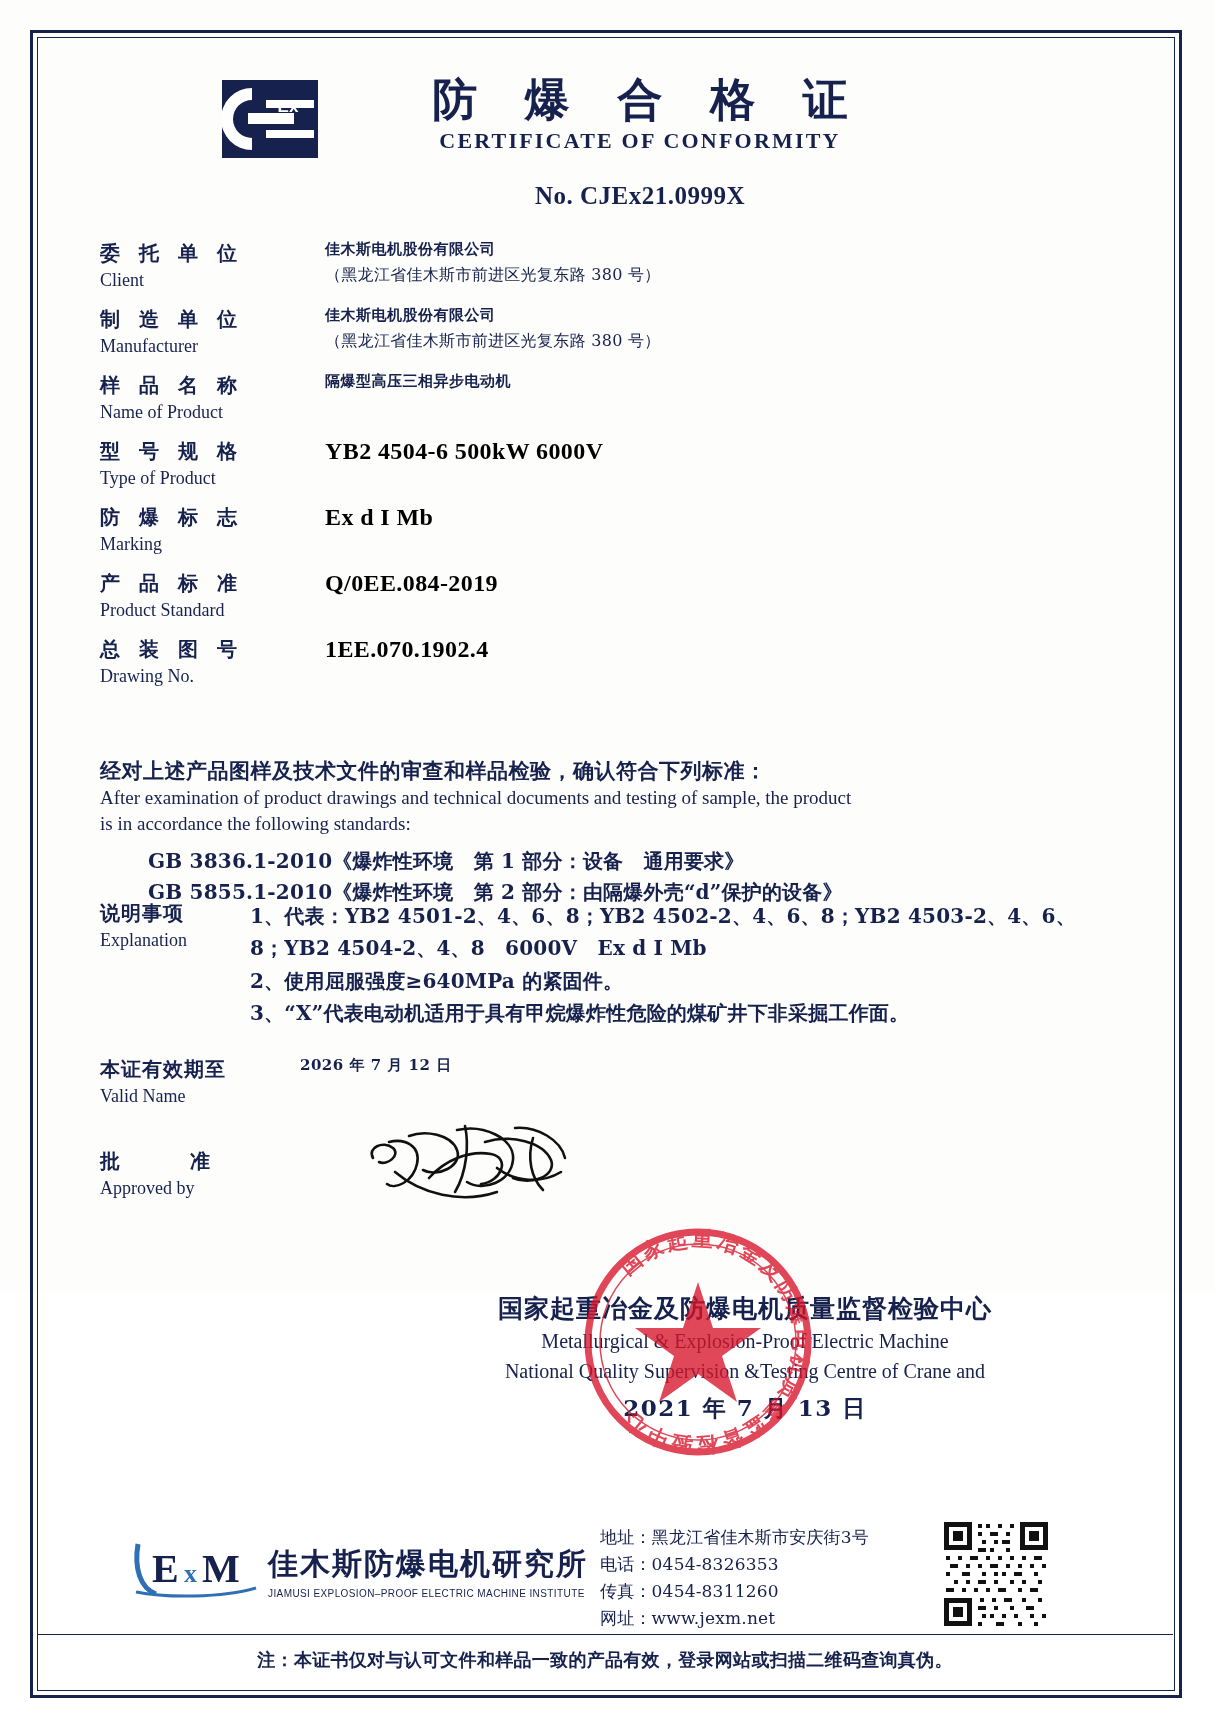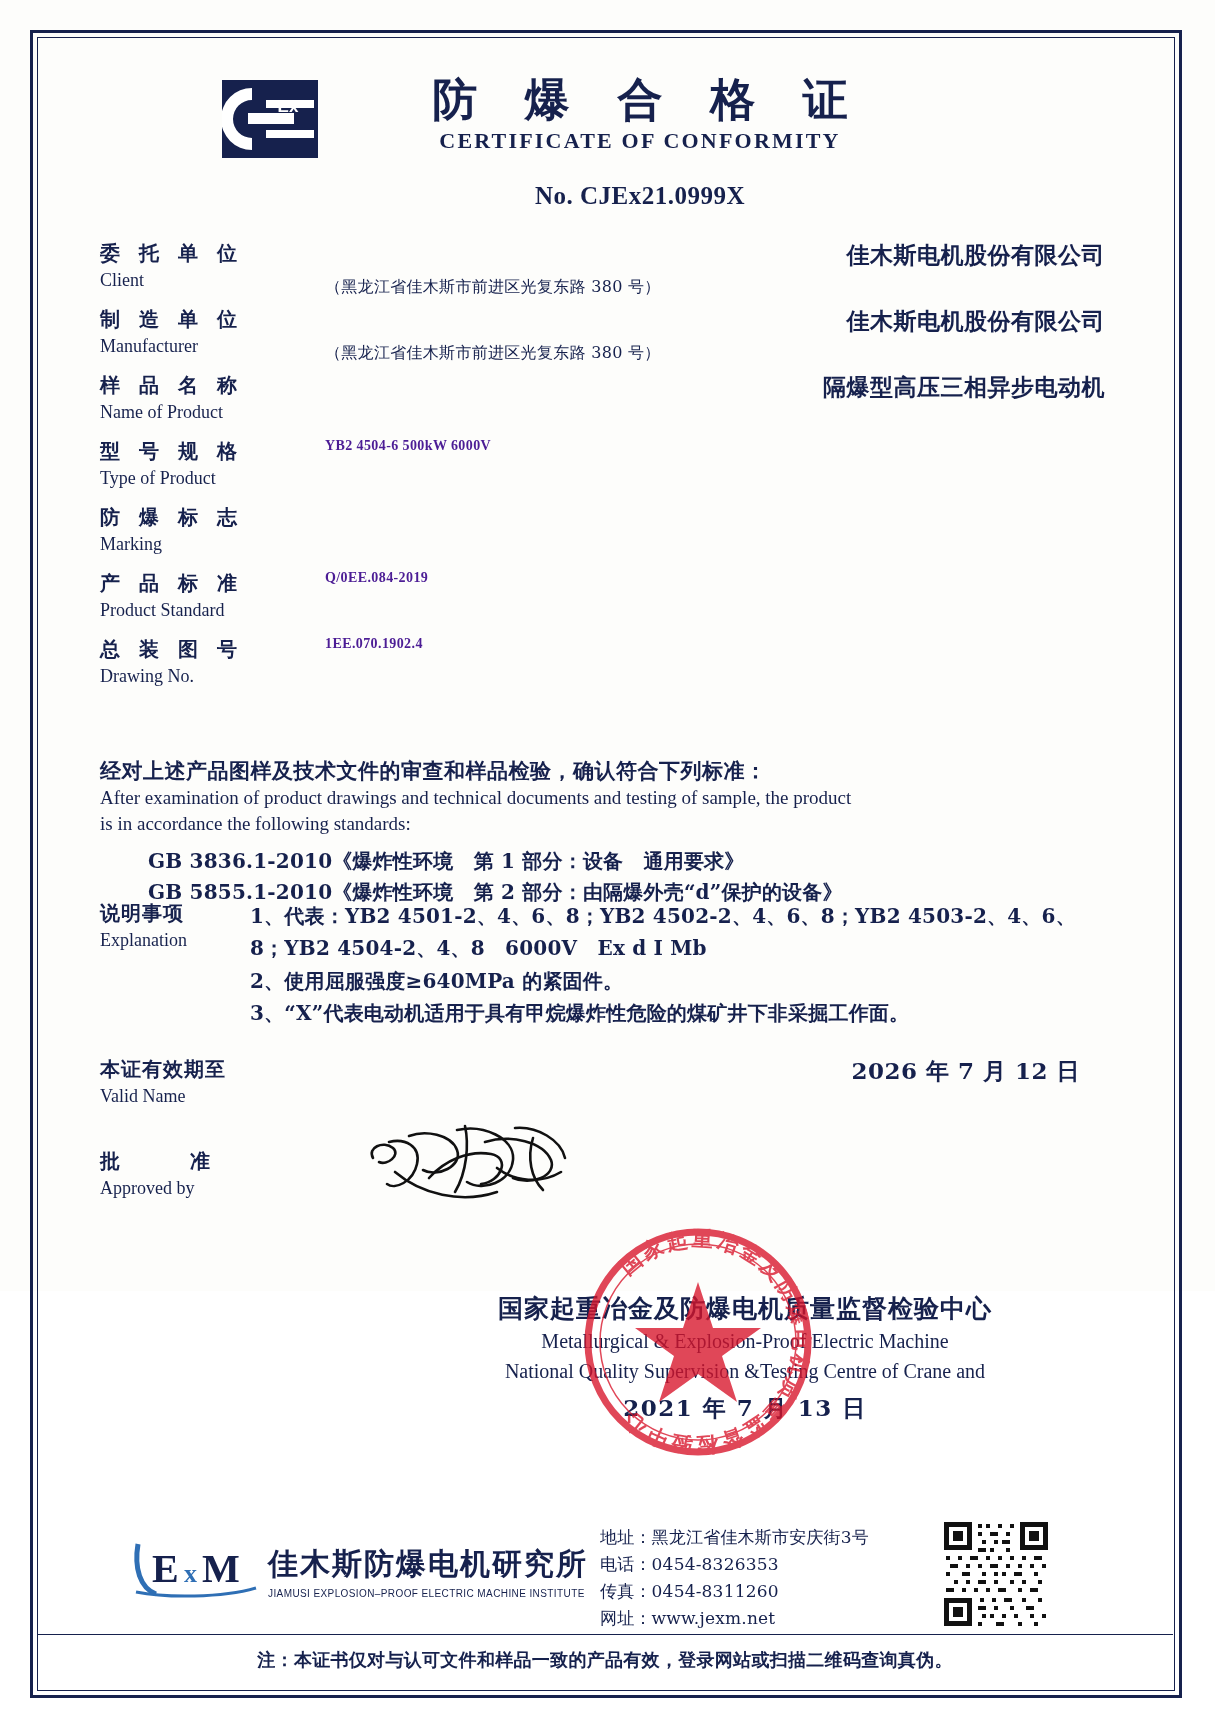--- a/index.html
+++ b/index.html
@@ -118,37 +118,36 @@
     white-space: nowrap;
   }
   .field-value {
     position: absolute;
     left: 225px; top: 0;
     width: 780px;
   }
   .value-cn {
     font-family: "DejaVu Serif", "Liberation Serif", serif;
     font-weight: bold;
-    font-size: 23px;
+    font-size: 15px;
     color: #16214d;
     letter-spacing: 0.5px;
-    text-align: right;
   }
   .value-sub {
     font-family: "DejaVu Serif", "Liberation Serif", serif;
     font-size: 16px;
     color: #16214d;
     margin-top: 6px;
     letter-spacing: 0.3px;
   }
   .value-mono {
     font-family: "Liberation Serif", serif;
     font-weight: bold;
-    font-size: 14px;
-    color: #4c1d95;
+    font-size: 24px;
+    color: #000000;
     letter-spacing: 0.4px;
   }
 
   
   .statement {
     position: absolute;
     left: 100px; top: 757px;
     width: 1010px;
   }
   .stmt-cn {
@@ -398,20 +397,23 @@
       </div>
       <div class="field-value">
         <div class="value-mono">YB2 4504-6   500kW   6000V</div>
       </div>
     </div>
 
     <div class="field-row">
       <div class="field-label">
         <div class="label-cn sp3">防 爆 标 志</div>
         <div class="label-en">Marking</div>
+      </div>
+      <div class="field-value">
+        <div class="value-mono">Ex d I Mb</div>
       </div>
     </div>
 
     <div class="field-row">
       <div class="field-label">
         <div class="label-cn sp3">产 品 标 准</div>
         <div class="label-en">Product Standard</div>
       </div>
       <div class="field-value">
         <div class="value-mono">Q/0EE.084-2019</div>

